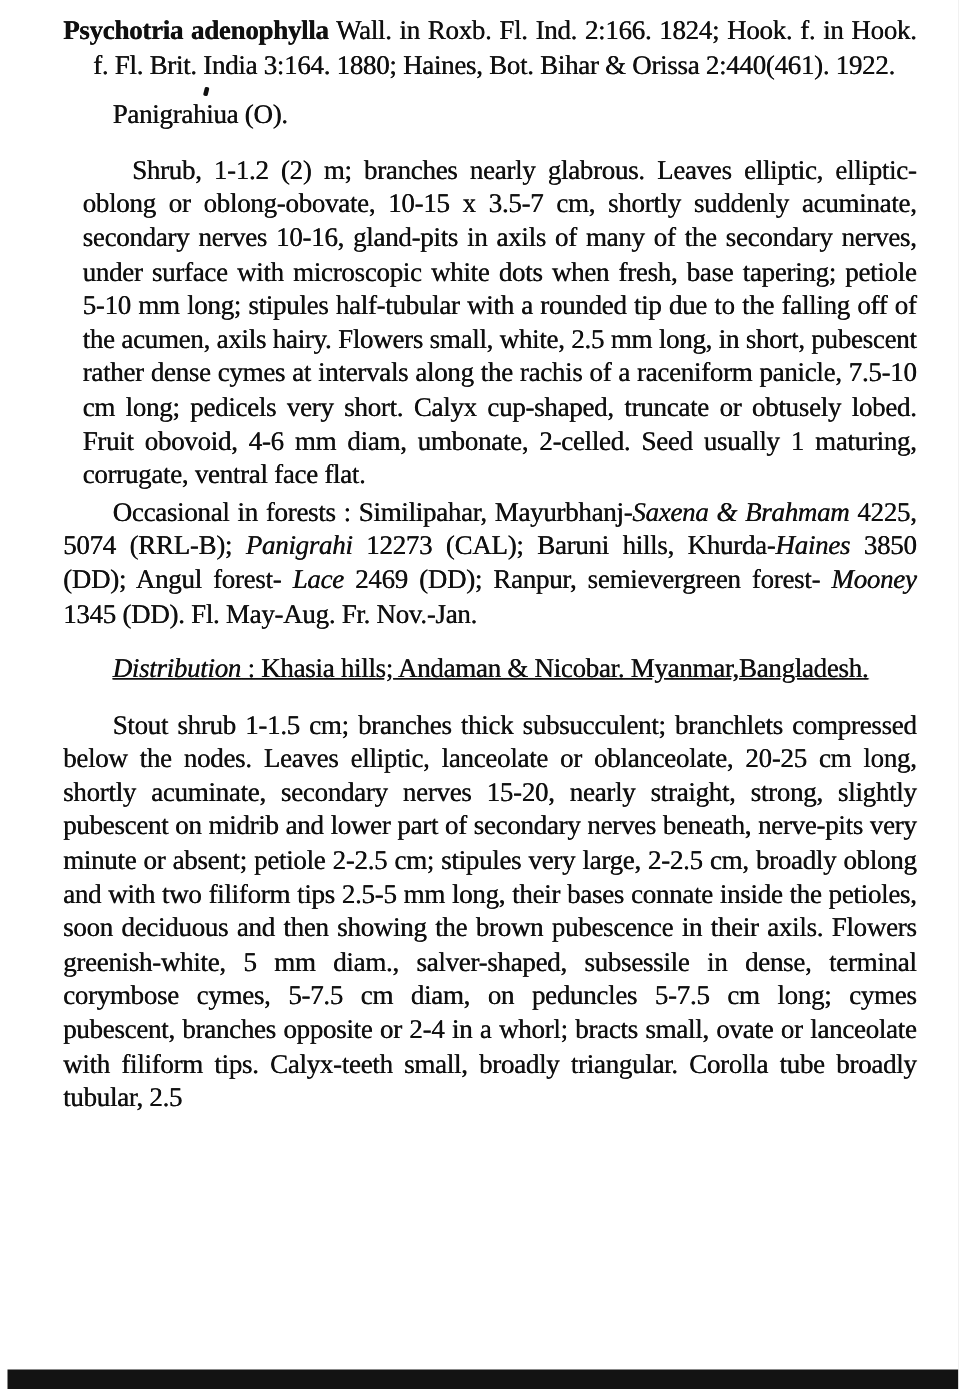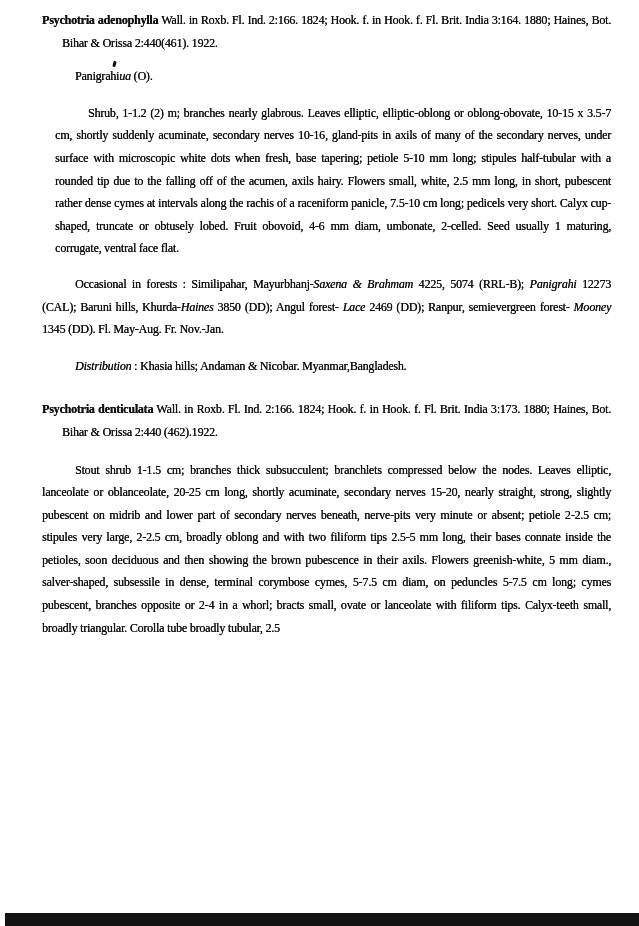--- a/index.html
+++ b/index.html
@@ -18,43 +18,43 @@
   }
   .content {
     position: absolute;
     top: 9px;
     left: 42px;
     right: 28px;
   }
   .para {
     margin: 0;
     text-align: justify;
-    font-size: 12px;
+    font-size: 18px;
     line-height: 22.6px;
     letter-spacing: -0.2px;
     text-shadow: 0.25px 0 0 currentColor; 
   }
   
   .kind-hanging { padding-left: 20px; text-indent: -20px; }
   
   .kind-indent { text-indent: 33px; }
 
   
   .para[data-name="synonym-line"]            { margin-top: 11px; }
   .para[data-name="species-1-description"]   { margin-top: 14px; margin-left: 13px; }
-  .para[data-name="species-1-occurrence"]    { margin-top: 13px; }
-  .para[data-name="species-1-distribution"]  { margin-top: 14px; }
+  .para[data-name="species-1-occurrence"]    { margin-top: 2px; }
+  .para[data-name="species-1-distribution"]  { margin-top: 14px; text-decoration: underline; }
   .para[data-name="species-2-heading"]       { margin-top: 21px; }
   .para[data-name="species-2-description"]   { margin-top: 15px; }
 
   .run-b { font-weight: bold; }
   .run-i { font-style: italic; }
   .run-n { }
   
-  .run-m { position: relative; font-style: italic; }
+  .run-m { position: relative; }
   .run-m::after {
     content: "";
     position: absolute;
     left: -6px;
     top: -8px;
     width: 3px;
     height: 6px;
     background: var(--ink, #101010);
     transform: rotate(14deg);
     border-radius: 1px;
@@ -71,17 +71,16 @@
 </head>
 <body>
 
 <div class="page" data-name="scanned-flora-page" style="background: rgb(255, 255, 255);">
   <div class="content" data-name="page-content">
       <p class="para kind-hanging" data-name="species-1-heading"><span class="run run-b" data-name="text-run-b">Psychotria adenophylla</span><span class="run run-n" data-name="text-run-n"> Wall. in Roxb. Fl. Ind. 2:166. 1824;  Hook. f. in Hook. f. Fl. Brit. India 3:164. 1880; Haines, Bot.  Bihar &amp; Orissa 2:440(461). 1922.</span></p>
       <p class="para kind-indent" data-name="synonym-line"><span class="run run-n" data-name="text-run-n">Panigrahi</span><span class="run run-m" data-name="text-run-m">ua</span><span class="run run-n" data-name="text-run-n"> (O).</span></p>
       <p class="para kind-indent" data-name="species-1-description"><span class="run run-n" data-name="text-run-n">Shrub, 1-1.2 (2) m; branches nearly glabrous. Leaves elliptic, elliptic-oblong or oblong-obovate, 10-15 x 3.5-7 cm, shortly suddenly acuminate, secondary nerves 10-16, gland-pits in axils of many of the secondary nerves, under surface with microscopic white dots when fresh, base tapering; petiole 5-10 mm long; stipules half-tubular with a rounded tip due to the falling off of the acumen, axils hairy. Flowers small, white, 2.5 mm long, in short, pubescent rather dense cymes at intervals along the rachis of a raceniform panicle, 7.5-10 cm long; pedicels very short. Calyx cup-shaped, truncate or obtusely lobed. Fruit obovoid, 4-6 mm diam, umbonate, 2-celled. Seed usually 1 maturing, corrugate, ventral face flat.</span></p>
       <p class="para kind-indent" data-name="species-1-occurrence"><span class="run run-n" data-name="text-run-n">Occasional in forests : Similipahar, Mayurbhanj-</span><span class="run run-i" data-name="text-run-i">Saxena &amp; Brahmam</span><span class="run run-n" data-name="text-run-n"> 4225, 5074 (RRL-B); </span><span class="run run-i" data-name="text-run-i">Panigrahi</span><span class="run run-n" data-name="text-run-n"> 12273 (CAL);  Baruni hills, Khurda-</span><span class="run run-i" data-name="text-run-i">Haines</span><span class="run run-n" data-name="text-run-n"> 3850 (DD); Angul forest- </span><span class="run run-i" data-name="text-run-i">Lace</span><span class="run run-n" data-name="text-run-n"> 2469 (DD);  Ranpur, semievergreen forest- </span><span class="run run-i" data-name="text-run-i">Mooney</span><span class="run run-n" data-name="text-run-n"> 1345 (DD). Fl. May-Aug. Fr. Nov.-Jan.</span></p>
       <p class="para kind-indent" data-name="species-1-distribution"><span class="run run-i" data-name="text-run-i">Distribution</span><span class="run run-n" data-name="text-run-n"> : Khasia hills; Andaman &amp; Nicobar. Myanmar,Bangladesh.</span></p>
-      <p class="para kind-hanging" data-name="species-2-heading"><span class="run run-b" data-name="text-run-b">Psychotria denticulata</span><span class="run run-n" data-name="text-run-n"> Wall. in Roxb. Fl. Ind. 2:166. 1824;  Hook. f. in Hook. f. Fl. Brit. India 3:173. 1880; Haines, Bot.  Bihar &amp; Orissa 2:440 (462).1922.</span></p>
       <p class="para kind-indent" data-name="species-2-description"><span class="run run-n" data-name="text-run-n">Stout shrub 1-1.5 cm; branches thick subsucculent; branchlets compressed below the nodes. Leaves elliptic, lanceolate or oblanceolate, 20-25 cm long, shortly acuminate, secondary nerves 15-20, nearly straight, strong, slightly pubescent on midrib and lower part of secondary nerves beneath, nerve-pits very minute or absent; petiole 2-2.5 cm; stipules very large, 2-2.5 cm, broadly oblong and with two filiform tips 2.5-5 mm long, their bases connate inside the petioles, soon deciduous and then showing the brown pubescence in their axils. Flowers greenish-white, 5 mm diam., salver-shaped, subsessile in dense, terminal corymbose cymes, 5-7.5 cm diam, on peduncles 5-7.5 cm long; cymes pubescent, branches opposite or 2-4 in a whorl; bracts small, ovate or lanceolate with filiform tips. Calyx-teeth small, broadly triangular. Corolla tube broadly tubular, 2.5</span></p>
     </div>
   <div class="bottom-bar" data-name="scan-edge-bar"></div>
 </div>
 
 </body></html>

